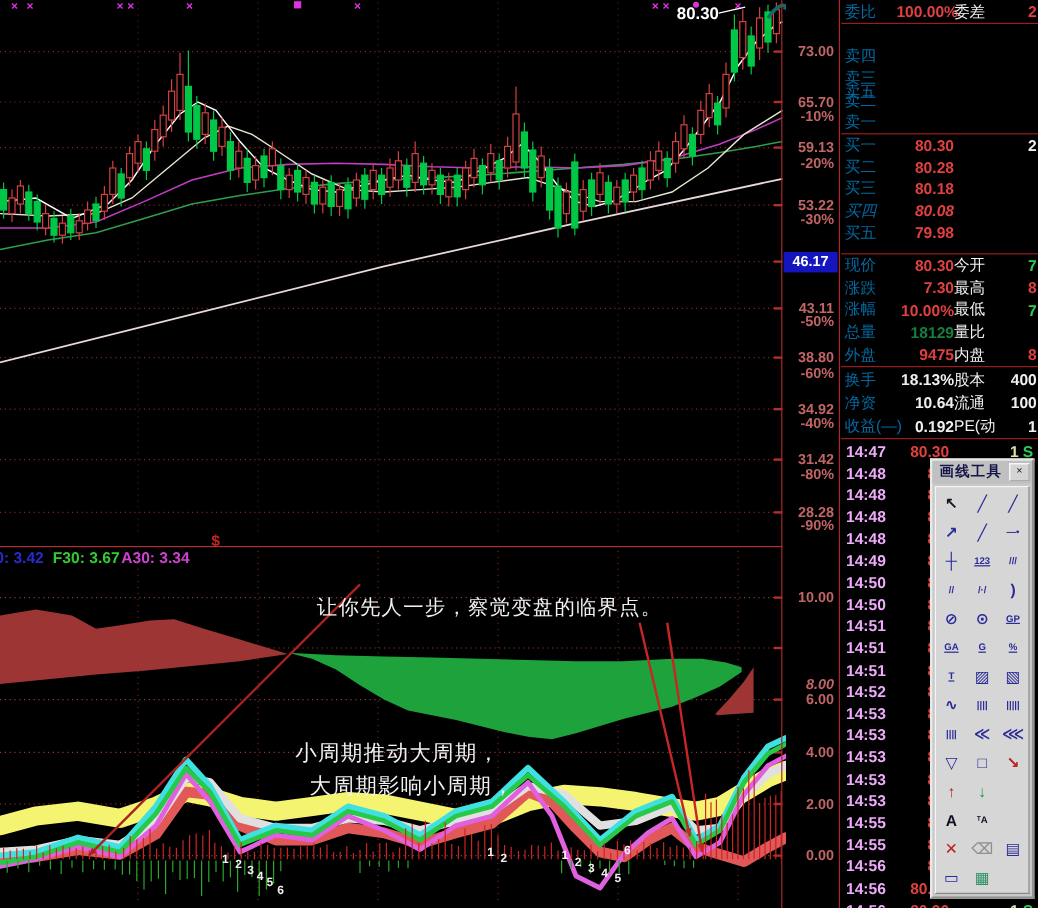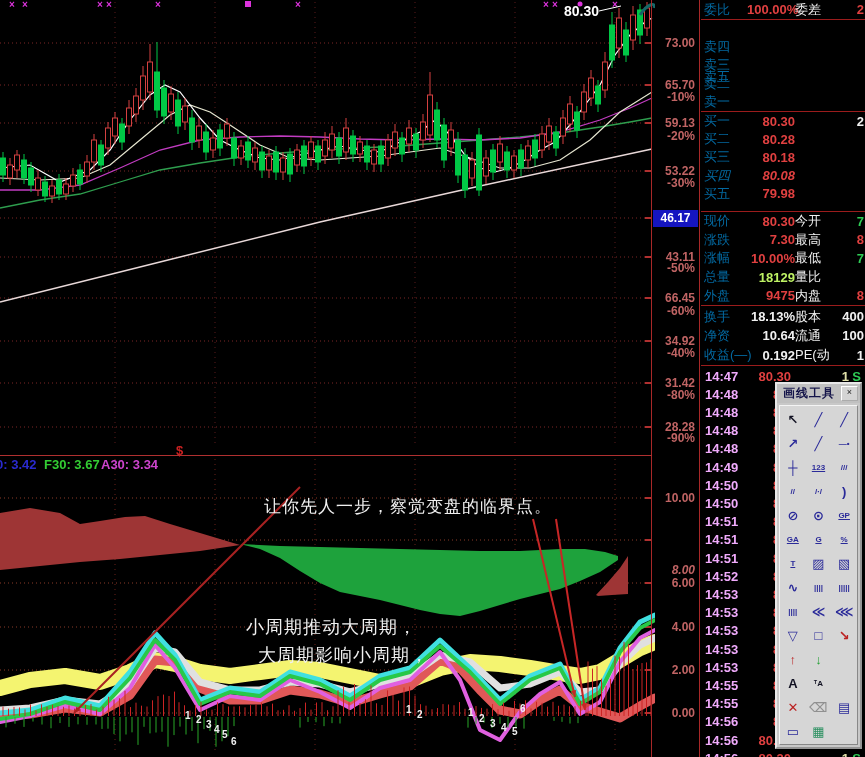--- a/index.html
+++ b/index.html
@@ -23,21 +23,21 @@
   .anno{position:absolute;color:#f0f0f0;white-space:nowrap;letter-spacing:1px;}
   
   #quote{position:absolute;left:701px;top:0;width:164px;height:757px;background:#000;}
   .qrow{position:absolute;left:0;width:164px;display:grid;
         grid-template-columns:46px 48px 34px 1fr;align-items:center;
         font-size:13px;font-weight:bold;}
   .qrow .lab{color:#0369a1;padding-left:3px;font-weight:normal;white-space:nowrap;}
   .qrow .val{text-align:right;white-space:nowrap;}
   .qrow .lab2{color:#f0f0f0;font-weight:normal;white-space:nowrap;overflow:hidden;}
   .qrow .val2{text-align:right;white-space:nowrap;overflow:hidden;padding-right:1px;}
-  .red{color:#e04040;} .green{color:#2ecc55;} .yellow{color:#bef264;} .white{color:#f0f0f0;}
+  .red{color:#e04040;} .green{color:#2ecc55;} .yellow{color:#15803d;} .white{color:#f0f0f0;}
   .rsep{position:absolute;left:0;width:164px;height:1px;background:#9b1c1c;}
   
   .trow{position:absolute;left:0;width:164px;display:grid;
         grid-template-columns:50px 40px 1fr 16px;align-items:center;
         font-size:13px;font-weight:bold;}
   .trow .tt{color:#f0abfc;padding-left:4px;}
   .trow .tp{color:#e04040;text-align:right;}
   .trow .tv{color:#e0e0a8;text-align:right;}
   .trow .tf{color:#2ecc55;text-align:right;padding-right:4px;}
   
@@ -522,21 +522,21 @@
 <div id="upper-axis">
     <div class="axlabel" style="top: 37px;">73.00</div>
     <div class="axlabel" style="top: 79px;">65.70</div>
     <div class="axlabel" style="top: 91px;">-10%</div>
     <div class="axlabel" style="top: 117px;">59.13</div>
     <div class="axlabel" style="top: 130px; margin-left: 12px;">-20%</div>
     <div class="axlabel" style="top: 165px;">53.22</div>
     <div class="axlabel" style="top: 177px;">-30%</div>
     <div class="axlabel" style="top: 251px;">43.11</div>
     <div class="axlabel" style="top: 262px;">-50%</div>
-    <div class="axlabel" style="top: 292px;">66.45</div>
+    <div class="axlabel" style="top: 292px;">38.80</div>
     <div class="axlabel" style="top: 305px;">-60%</div>
     <div class="axlabel" style="top: 335px;">34.92</div>
     <div class="axlabel" style="top: 347px;">-40%</div>
     <div class="axlabel" style="top: 377px;">31.42</div>
     <div class="axlabel" style="top: 389px;">-80%</div>
     <div class="axlabel" style="top: 421px;">28.28</div>
     <div class="axlabel" style="top: 432px;">-90%</div>
     <div class="hl-box" style="top: 210px;">46.17</div>
   </div>
 <div id="lower-axis">

